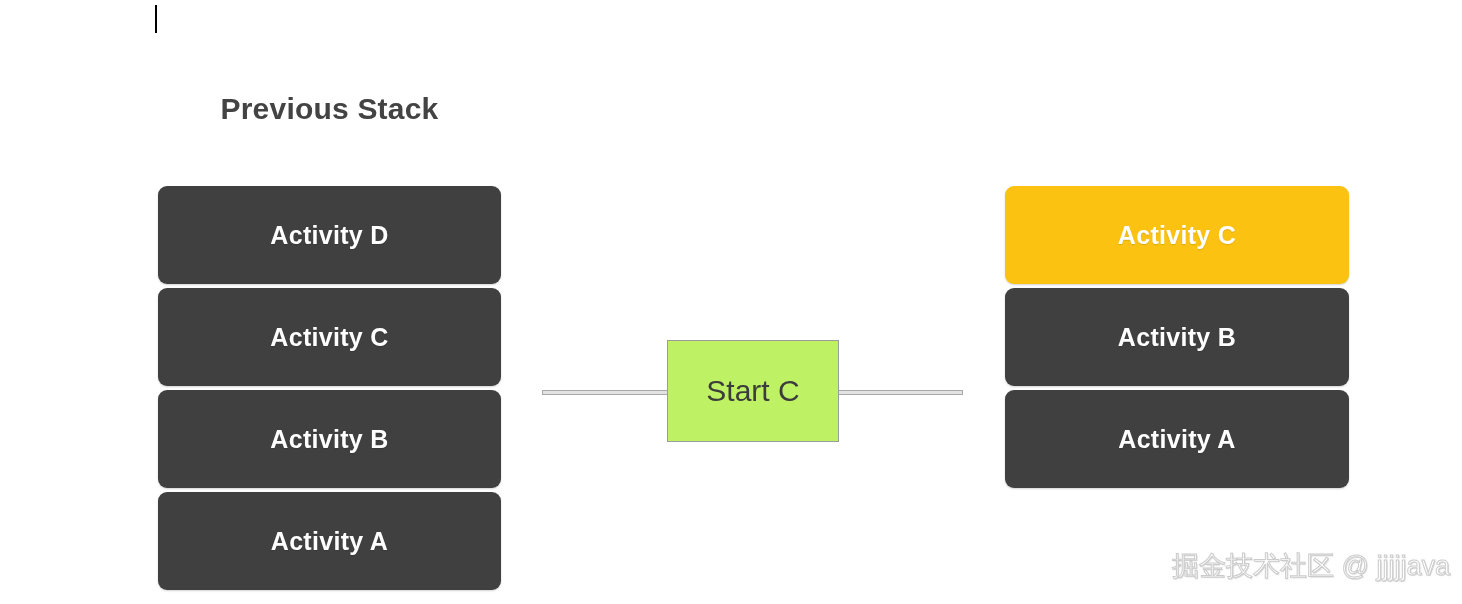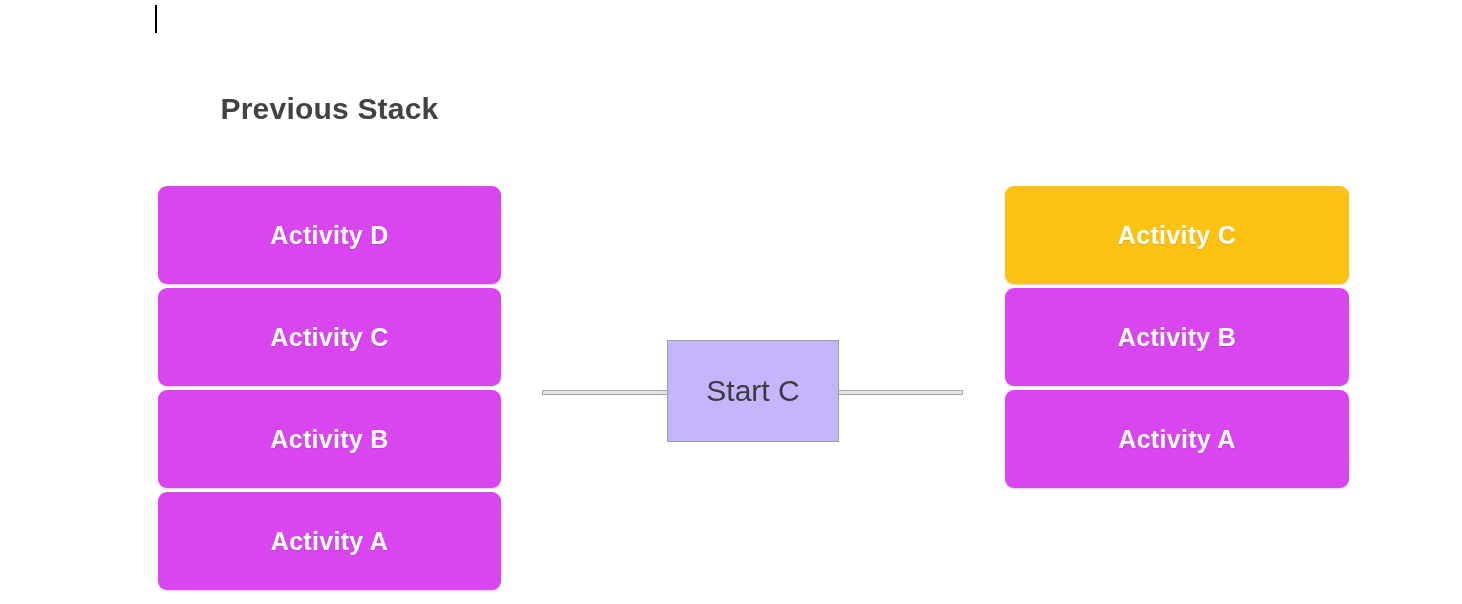--- a/index.html
+++ b/index.html
@@ -52,21 +52,21 @@
 
   .activity-box {
     height: 98px;
     border-radius: 9px;
     display: flex;
     align-items: center;
     justify-content: center;
     box-sizing: border-box;
     box-shadow: 0 1px 2px rgba(0,0,0,0.18);
   }
-  .activity-box.gray   { background: #d946ef; }
+  .activity-box.gray   { background: #404040; }
   .activity-box.yellow { background: #fcc211; }
 
   .activity-label {
     font-size: 25px;
     font-weight: bold;
     color: #ffffff;
     letter-spacing: 0.3px;
     text-shadow: 0 1px 1px rgba(0,0,0,0.12);
     white-space: nowrap;
   }
@@ -89,21 +89,21 @@
   }
   #conn-left  { left: 0px;   width: 126px; }
   #conn-right { left: 296px; width: 125px; }
 
   #start-box {
     position: absolute;
     left: 125px;
     top: 0px;
     width: 172px;
     height: 102px;
-    background: #c4b5fd;
+    background: #bef264;
     border: 1px solid #9c9c9c;
     box-sizing: border-box;
     display: flex;
     align-items: center;
     justify-content: center;
   }
   #start-label {
     font-size: 30px;
     font-weight: normal;
     color: #3c3c3c;
@@ -162,14 +162,15 @@
       <span class="activity-label">Activity C</span>
     </div>
     <div class="activity-box gray">
       <span class="activity-label">Activity B</span>
     </div>
     <div class="activity-box gray">
       <span class="activity-label">Activity A</span>
     </div>
   </div>
 
+  <div id="watermark">掘金技术社区 @ jjjjjava</div>
 
 </div>
 
 </body></html>

